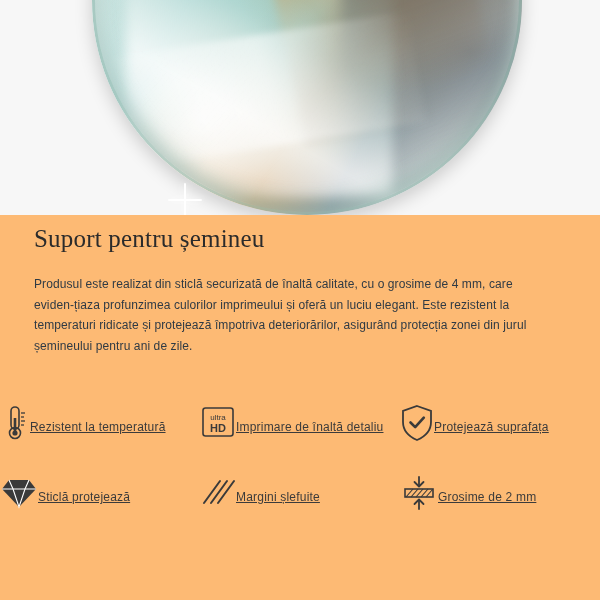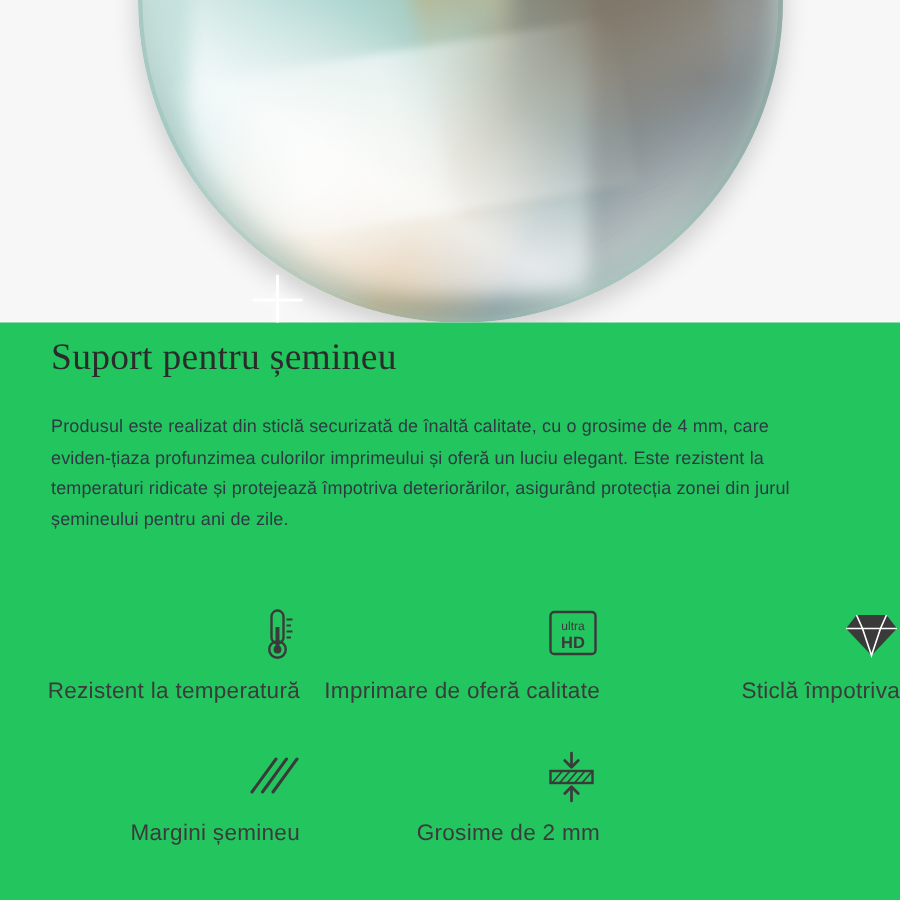--- a/index.html
+++ b/index.html
@@ -10,21 +10,21 @@
     width: 600px;
     height: 600px;
     background: #ffffff;
     font-family: "Liberation Sans", sans-serif;
     overflow: hidden;
   }
   .page {
     position: relative;
     width: 600px;
     height: 600px;
-    background: #22c55e;
+    background: #fdba74;
     overflow: hidden;
   }
 
   
   .hero {
     position: absolute;
     top: 0;
     left: 0;
     width: 600px;
     height: 215px;
@@ -151,36 +151,36 @@
     position: absolute;
     top: 402px;
     left: 0;
     width: 600px;
     display: grid;
     grid-template-columns: repeat(3, 1fr);
     row-gap: 28px;
   }
   .feature {
     display: flex;
-    flex-direction: column;
-    align-items: flex-end;
+    align-items: center;
     justify-content: flex-start;
   }
   .feature-icon {
     height: 42px;
     display: flex;
     align-items: center;
     justify-content: center;
   }
   .feature-label {
     margin-top: 8px;
-    font-size: 15px;
+    font-size: 12px;
     color: #3b3b3b;
     text-align: center;
     letter-spacing: 0.2px;
+    text-decoration: underline;
   }
   svg { display: block; }
 </style>
 </head>
 <body>
 
 <div class="page">
 
   <div class="hero">
     <div class="hero-disc">
@@ -219,44 +219,53 @@
     </div>
 
     <div class="feature">
       <div class="feature-icon">
         <svg width="36" height="34" viewBox="0 0 36 34">
           <rect x="3" y="2" width="30" height="28" rx="2.5" fill="none" stroke="#3a3a3a" stroke-width="1.6"></rect>
           <text x="18" y="14" font-family="Liberation Sans, sans-serif" font-size="8" fill="#3a3a3a" text-anchor="middle">ultra</text>
           <text x="18" y="26" font-family="Liberation Sans, sans-serif" font-size="11" font-weight="bold" fill="#3a3a3a" text-anchor="middle">HD</text>
         </svg>
       </div>
-      <div class="feature-label">Imprimare de oferă calitate</div>
-    </div>
-
+      <div class="feature-label">Imprimare de înaltă detaliu</div>
+    </div>
+
+    <div class="feature">
+      <div class="feature-icon">
+        <svg width="34" height="38" viewBox="0 0 34 38">
+          <path d="M17 2 L31 7 L31 18 C31 27 24 33 17 36 C10 33 3 27 3 18 L3 7 Z" fill="none" stroke="#3a3a3a" stroke-width="1.8"></path>
+          <path d="M10.5 18.5 L15.2 23.2 L23.8 13.6" fill="none" stroke="#3a3a3a" stroke-width="2.6" stroke-linecap="round" stroke-linejoin="round"></path>
+        </svg>
+      </div>
+      <div class="feature-label">Protejează suprafața</div>
+    </div>
 
     <div class="feature">
       <div class="feature-icon">
         <svg width="38" height="32" viewBox="0 0 38 32">
           <path d="M9 3 L29 3 L36 12 L19 30 L2 12 Z" fill="#3a3a3a"></path>
           <path d="M9 3 L13 12 L19 30 L25 12 L29 3" fill="none" stroke="#ffffff" stroke-width="1.1"></path>
           <path d="M2 12 L36 12" fill="none" stroke="#ffffff" stroke-width="1.1"></path>
         </svg>
       </div>
-      <div class="feature-label">Sticlă împotriva</div>
+      <div class="feature-label">Sticlă protejează</div>
     </div>
 
     <div class="feature">
       <div class="feature-icon">
         <svg width="36" height="32" viewBox="0 0 36 32">
           <path d="M4 26 L20 4" stroke="#3a3a3a" stroke-width="2" stroke-linecap="round"></path>
           <path d="M11 26 L27 4" stroke="#3a3a3a" stroke-width="2" stroke-linecap="round"></path>
           <path d="M18 26 L34 4" stroke="#3a3a3a" stroke-width="2" stroke-linecap="round"></path>
         </svg>
       </div>
-      <div class="feature-label">Margini șemineu</div>
+      <div class="feature-label">Margini șlefuite</div>
     </div>
 
     <div class="feature">
       <div class="feature-icon">
         <svg width="38" height="36" viewBox="0 0 38 36">
           <path d="M19 2 L19 10" stroke="#3a3a3a" stroke-width="1.8" stroke-linecap="round"></path>
           <path d="M14.5 7 L19 11.5 L23.5 7" fill="none" stroke="#3a3a3a" stroke-width="1.8" stroke-linecap="round" stroke-linejoin="round"></path>
           <rect x="5" y="14" width="28" height="8" fill="none" stroke="#3a3a3a" stroke-width="1.6"></rect>
           <path d="M6 22 L13 14 M11 22 L18 14 M16 22 L23 14 M21 22 L28 14 M26 22 L32.5 14.5" stroke="#3a3a3a" stroke-width="1.1"></path>
           <path d="M19 34 L19 26" stroke="#3a3a3a" stroke-width="1.8" stroke-linecap="round"></path>

